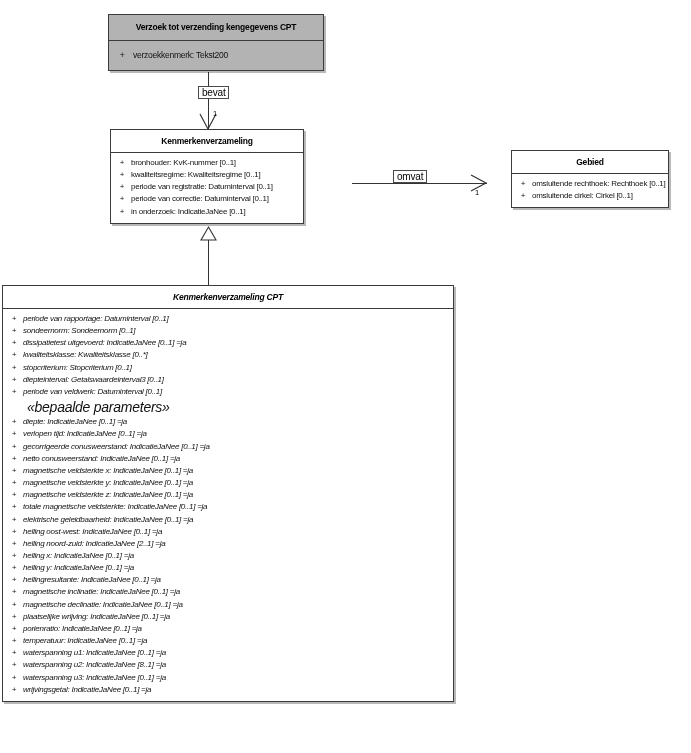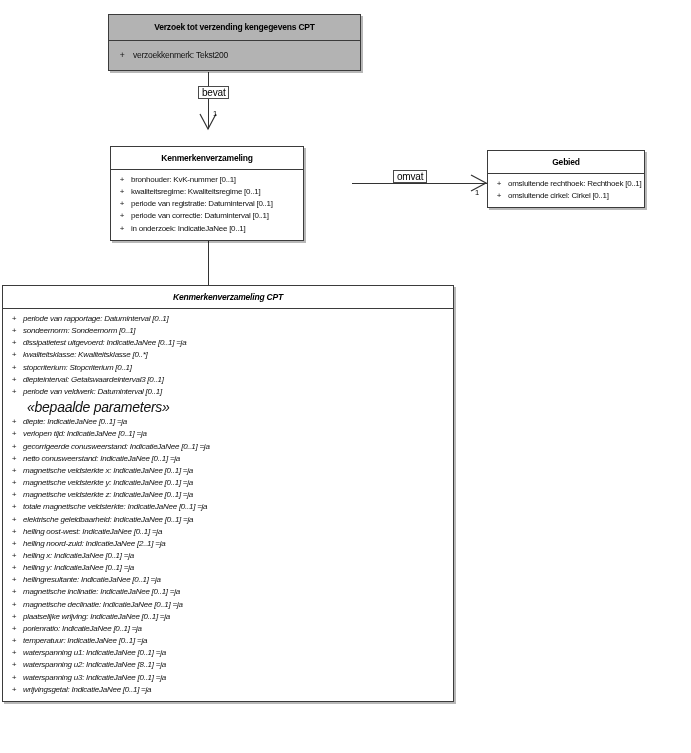--- a/index.html
+++ b/index.html
@@ -147,31 +147,31 @@
   <div class="conn-label" style="left:393px; top:170px;">omvat</div>
 
   <div class="mult-label" style="left:475px; top:188px;">1</div>
 
   <div class="conn conn-v" style="left:208px; top:236px; height:49px;"></div>
 
   <svg class="arrow-svg" style="left:200px; top:227px; width:18px; height:14px;">
     <polygon points="8.5,0 16,13 1,13" fill="#ffffff" stroke="#333333" stroke-width="1.1"></polygon>
   </svg>
 
-  <div class="uml-class shaded" style="left:108px; top:14px; width:253px;">
+  <div class="uml-class shaded" style="left:108px; top:14px; width:216px;">
     <div class="uml-class-name">Verzoek tot verzending kengegevens CPT</div>
     <div class="uml-attrs">
       <div class="attr-row">
         <span class="attr-vis">+</span>
         <span class="attr-text">verzoekkenmerk: Tekst200</span>
       </div>
     </div>
   </div>
 
-  <div class="uml-class" style="left:110px; top:146px; width:194px;">
+  <div class="uml-class" style="left:110px; top:129px; width:194px;">
     <div class="uml-class-name">Kenmerkenverzameling</div>
     <div class="uml-attrs">
       <div class="attr-row">
         <span class="attr-vis">+</span>
         <span class="attr-text">bronhouder: KvK-nummer [0..1]</span>
       </div>
       <div class="attr-row">
         <span class="attr-vis">+</span>
         <span class="attr-text">kwaliteitsregime: Kwaliteitsregime [0..1]</span>
       </div>
@@ -183,21 +183,21 @@
         <span class="attr-vis">+</span>
         <span class="attr-text">periode van correctie: Datuminterval [0..1]</span>
       </div>
       <div class="attr-row">
         <span class="attr-vis">+</span>
         <span class="attr-text">in onderzoek: IndicatieJaNee [0..1]</span>
       </div>
     </div>
   </div>
 
-  <div class="uml-class" style="left:487px; top:150px; width:158px;">
+  <div class="uml-class" style="left:511px; top:150px; width:158px;">
     <div class="uml-class-name">Gebied</div>
     <div class="uml-attrs">
       <div class="attr-row">
         <span class="attr-vis">+</span>
         <span class="attr-text">omsluitende rechthoek: Rechthoek [0..1]</span>
       </div>
       <div class="attr-row">
         <span class="attr-vis">+</span>
         <span class="attr-text">omsluitende cirkel: Cirkel [0..1]</span>
       </div>

